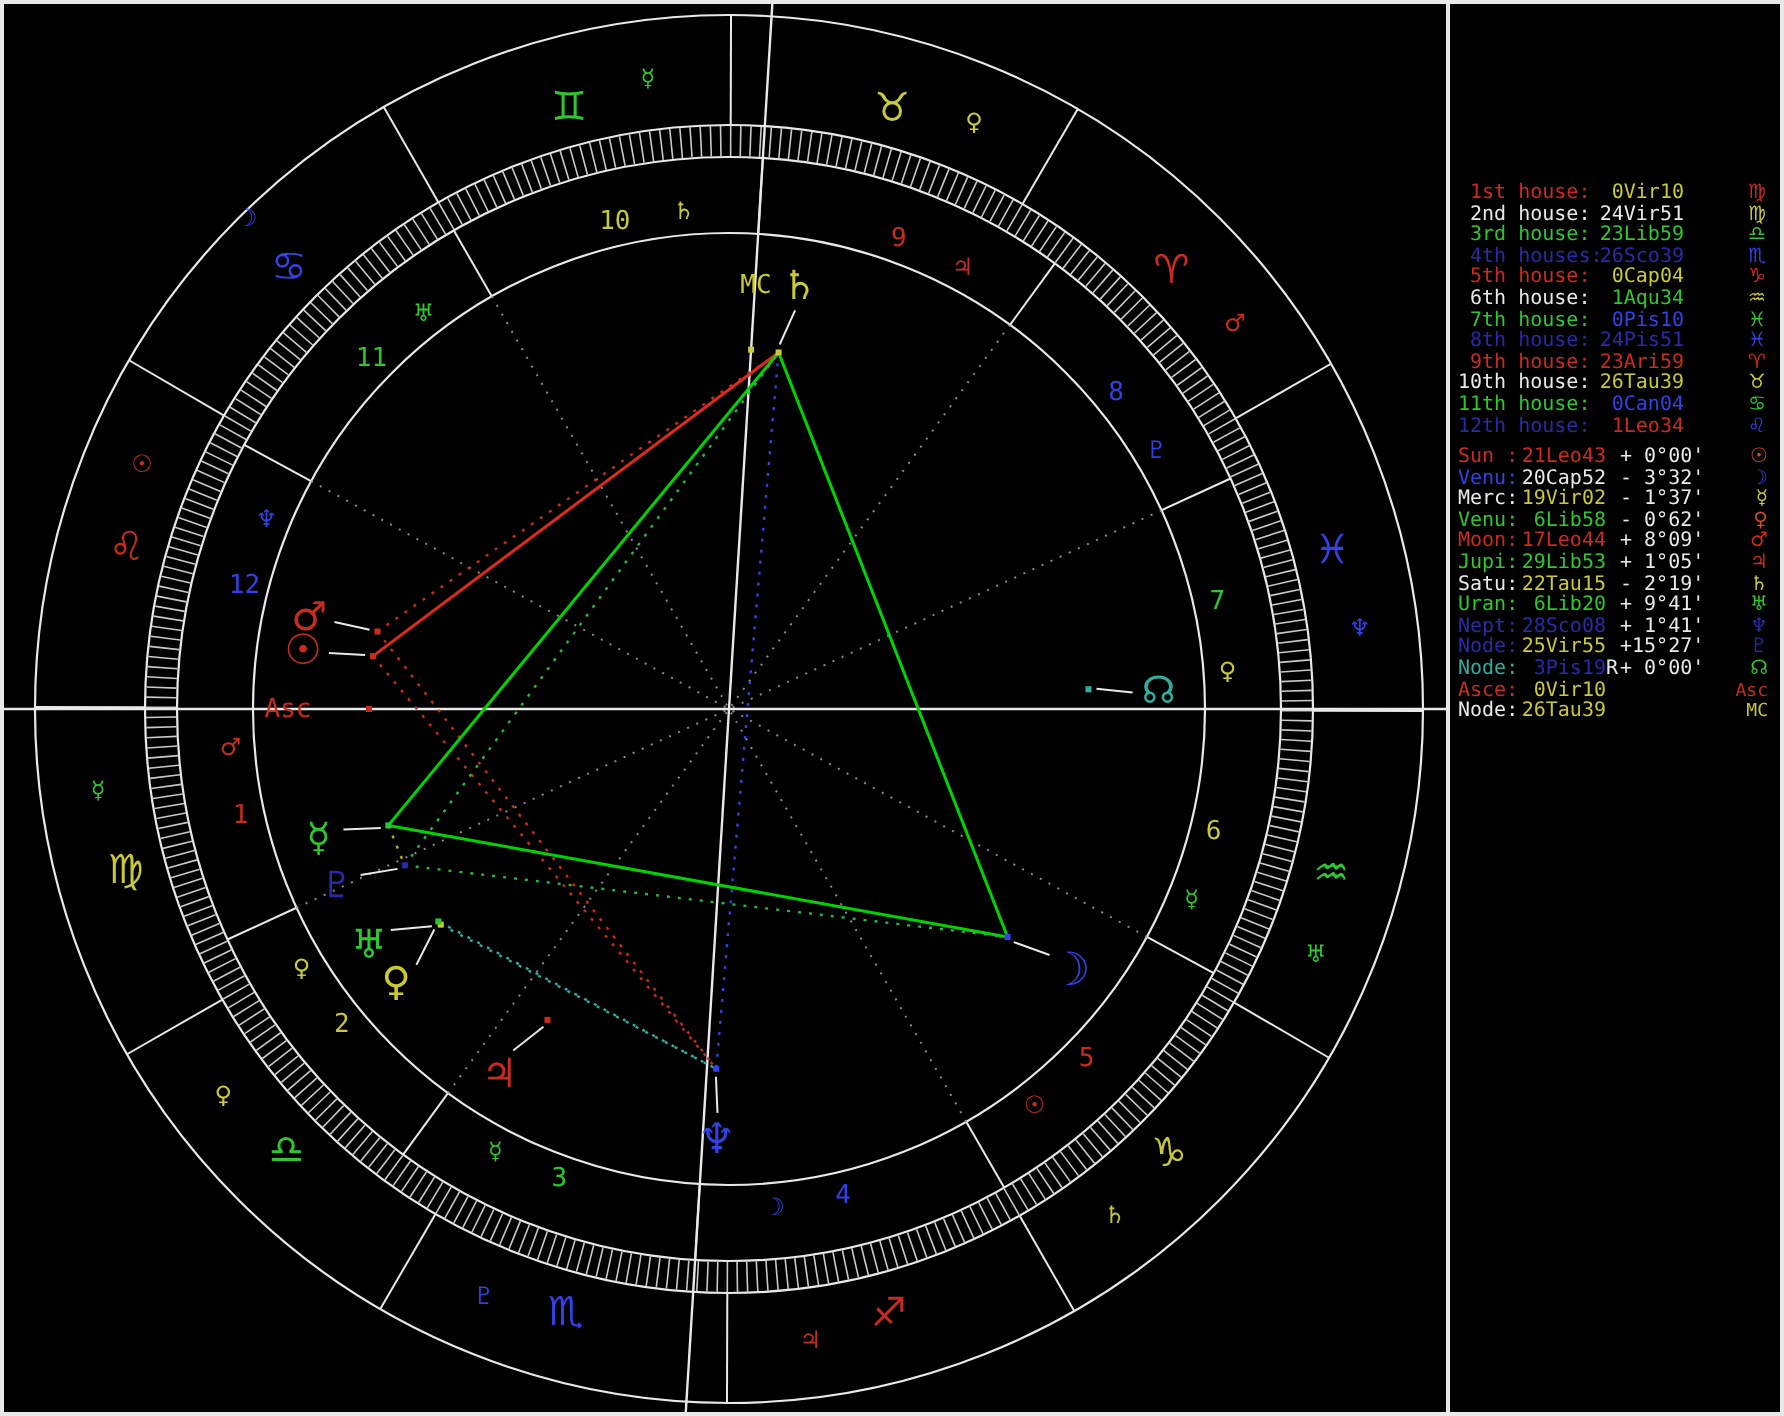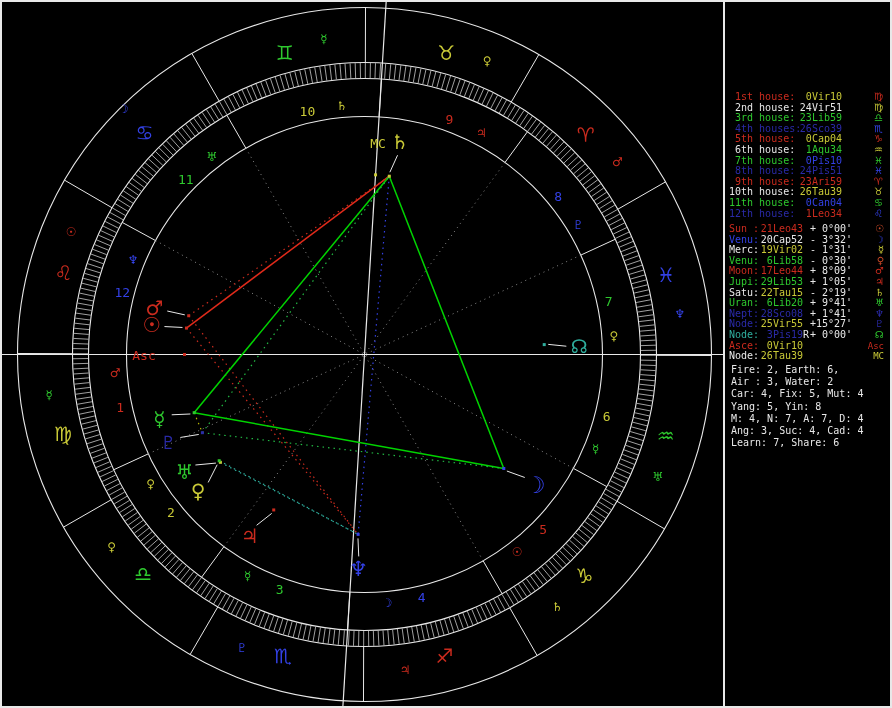--- a/index.html
+++ b/index.html
@@ -537,27 +537,26 @@
         <div class="row"><span class="h-label" style="color:#2ec82e"> 7th house:</span><span class="h-value" style="color:#3341e6"> 0Pis10</span><span class="h-glyph" style="color:#2ec82e">♓</span></div>
         <div class="row"><span class="h-label" style="color:#2a2aa8"> 8th house:</span><span class="h-value" style="color:#2a2aa8">24Pis51</span><span class="h-glyph" style="color:#3341e6">♓</span></div>
         <div class="row"><span class="h-label" style="color:#cb2b1e"> 9th house:</span><span class="h-value" style="color:#cb2b1e">23Ari59</span><span class="h-glyph" style="color:#cb2b1e">♈</span></div>
         <div class="row"><span class="h-label" style="color:#e8e8e8">10th house:</span><span class="h-value" style="color:#c9c937">26Tau39</span><span class="h-glyph" style="color:#c9c937">♉</span></div>
         <div class="row"><span class="h-label" style="color:#2ec82e">11th house:</span><span class="h-value" style="color:#3341e6"> 0Can04</span><span class="h-glyph" style="color:#2ec82e">♋</span></div>
         <div class="row"><span class="h-label" style="color:#2a2aa8">12th house:</span><span class="h-value" style="color:#cb2b1e"> 1Leo34</span><span class="h-glyph" style="color:#3341e6">♌</span></div>
       </div>
     <div id="planet-list">
         <div class="row"><span class="p-label" style="color:#cb2b1e">Sun :</span><span class="p-value" style="color:#cb2b1e">21Leo43</span><span class="p-r" style="color:#e8e8e8"></span><span class="p-vel" style="color:#e8e8e8">+ 0°00'</span><span class="p-glyph" style="color:#cc4a28">☉</span></div>
         <div class="row"><span class="p-label" style="color:#3341e6">Venu:</span><span class="p-value" style="color:#e8e8e8">20Cap52</span><span class="p-r" style="color:#e8e8e8"></span><span class="p-vel" style="color:#e8e8e8">- 3°32'</span><span class="p-glyph" style="color:#3341e6">☽</span></div>
-        <div class="row"><span class="p-label" style="color:#e8e8e8">Merc:</span><span class="p-value" style="color:#c9c937">19Vir02</span><span class="p-r" style="color:#e8e8e8"></span><span class="p-vel" style="color:#e8e8e8">- 1°31'</span><span class="p-glyph" style="color:#c9c937">☿</span></div>
-        <div class="row"><span class="p-label" style="color:#2ec82e">Venu:</span><span class="p-value" style="color:#2ec82e"> 6Lib58</span><span class="p-r" style="color:#e8e8e8"></span><span class="p-vel" style="color:#e8e8e8">- 0°30'</span><span class="p-glyph" style="color:#cc4a28">♀</span></div>
+        <div class="row"><span class="p-label" style="color:#e8e8e8">Merc:</span><span class="p-value" style="color:#c9c937">19Vir02</span><span class="p-r" style="color:#e8e8e8"></span><span class="p-vel" style="color:#e8e8e8">- 1°37'</span><span class="p-glyph" style="color:#c9c937">☿</span></div>
+        <div class="row"><span class="p-label" style="color:#2ec82e">Venu:</span><span class="p-value" style="color:#2ec82e"> 6Lib58</span><span class="p-r" style="color:#e8e8e8"></span><span class="p-vel" style="color:#e8e8e8">- 0°62'</span><span class="p-glyph" style="color:#cc4a28">♀</span></div>
         <div class="row"><span class="p-label" style="color:#cb2b1e">Moon:</span><span class="p-value" style="color:#cb2b1e">17Leo44</span><span class="p-r" style="color:#e8e8e8"></span><span class="p-vel" style="color:#e8e8e8">+ 8°09'</span><span class="p-glyph" style="color:#cb2b1e">♂</span></div>
         <div class="row"><span class="p-label" style="color:#2ec82e">Jupi:</span><span class="p-value" style="color:#2ec82e">29Lib53</span><span class="p-r" style="color:#e8e8e8"></span><span class="p-vel" style="color:#e8e8e8">+ 1°05'</span><span class="p-glyph" style="color:#cb2b1e">♃</span></div>
         <div class="row"><span class="p-label" style="color:#e8e8e8">Satu:</span><span class="p-value" style="color:#c9c937">22Tau15</span><span class="p-r" style="color:#e8e8e8"></span><span class="p-vel" style="color:#e8e8e8">- 2°19'</span><span class="p-glyph" style="color:#c9c937">♄</span></div>
         <div class="row"><span class="p-label" style="color:#2ec82e">Uran:</span><span class="p-value" style="color:#2ec82e"> 6Lib20</span><span class="p-r" style="color:#e8e8e8"></span><span class="p-vel" style="color:#e8e8e8">+ 9°41'</span><span class="p-glyph" style="color:#2ec82e">♅</span></div>
         <div class="row"><span class="p-label" style="color:#2a2aa8">Nept:</span><span class="p-value" style="color:#2a2aa8">28Sco08</span><span class="p-r" style="color:#e8e8e8"></span><span class="p-vel" style="color:#e8e8e8">+ 1°41'</span><span class="p-glyph" style="color:#2a2aa8">♆</span></div>
         <div class="row"><span class="p-label" style="color:#2a2aa8">Node:</span><span class="p-value" style="color:#c9c937">25Vir55</span><span class="p-r" style="color:#e8e8e8"></span><span class="p-vel" style="color:#e8e8e8">+15°27'</span><span class="p-glyph" style="color:#2a2aa8">♇</span></div>
         <div class="row"><span class="p-label" style="color:#2fae9e">Node:</span><span class="p-value" style="color:#2a2aa8"> 3Pis19</span><span class="p-r" style="color:#e8e8e8">R</span><span class="p-vel" style="color:#e8e8e8">+ 0°00'</span><span class="p-glyph" style="color:#2ec82e">☊</span></div>
         <div class="row"><span class="p-label" style="color:#cb2b1e">Asce:</span><span class="p-value" style="color:#c9c937"> 0Vir10</span><span class="p-r" style="color:#e8e8e8"></span><span class="p-vel" style="color:#e8e8e8"></span><span class="p-glyph txt" style="color:#cb2b1e">Asc</span></div>
         <div class="row"><span class="p-label" style="color:#e8e8e8">Node:</span><span class="p-value" style="color:#c9c937">26Tau39</span><span class="p-r" style="color:#e8e8e8"></span><span class="p-vel" style="color:#e8e8e8"></span><span class="p-glyph txt" style="color:#c9c937">MC</span></div>
       </div>
-    <div id="stat-list"><div>Fire: 2, Earth: 6,</div><div>Air : 3, Water: 2</div><div>Car: 4, Fix: 5, Mut: 4</div><div>Yang: 5, Yin: 8</div><div>M: 4, N: 7, A: 7, D: 4</div><div>Ang: 3, Suc: 4, Cad: 4</div><div>Learn: 7, Share: 6</div></div>
   </div>
 </div>
 
 </body></html>

